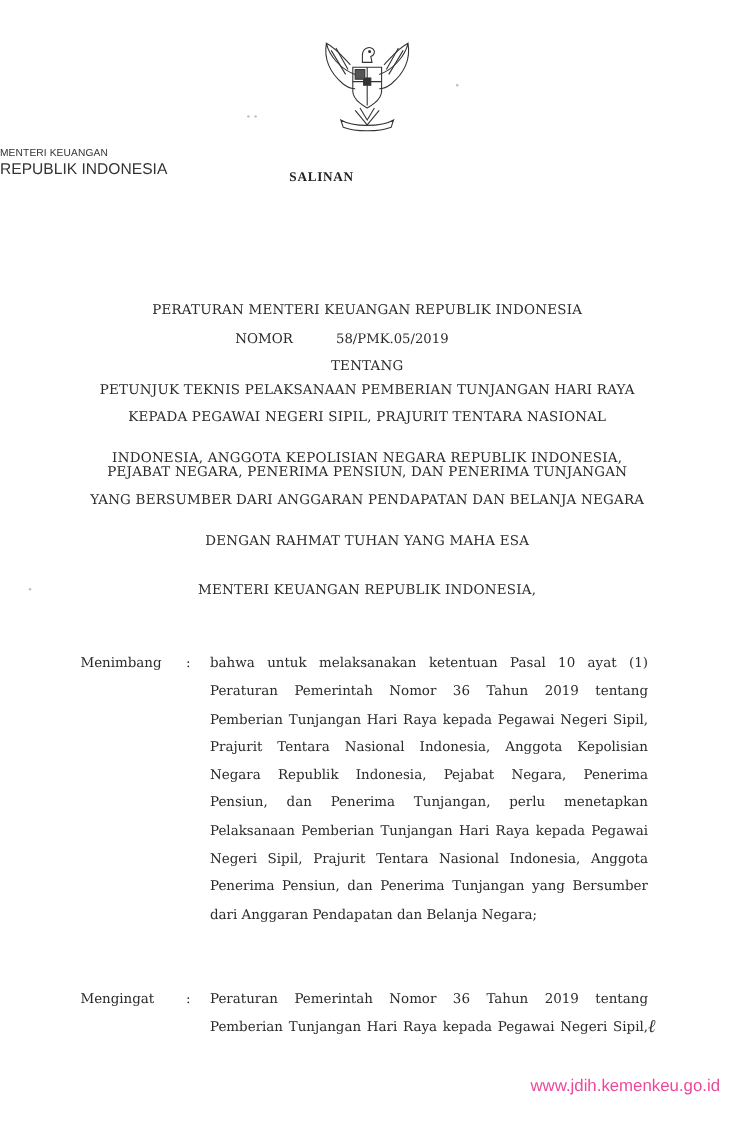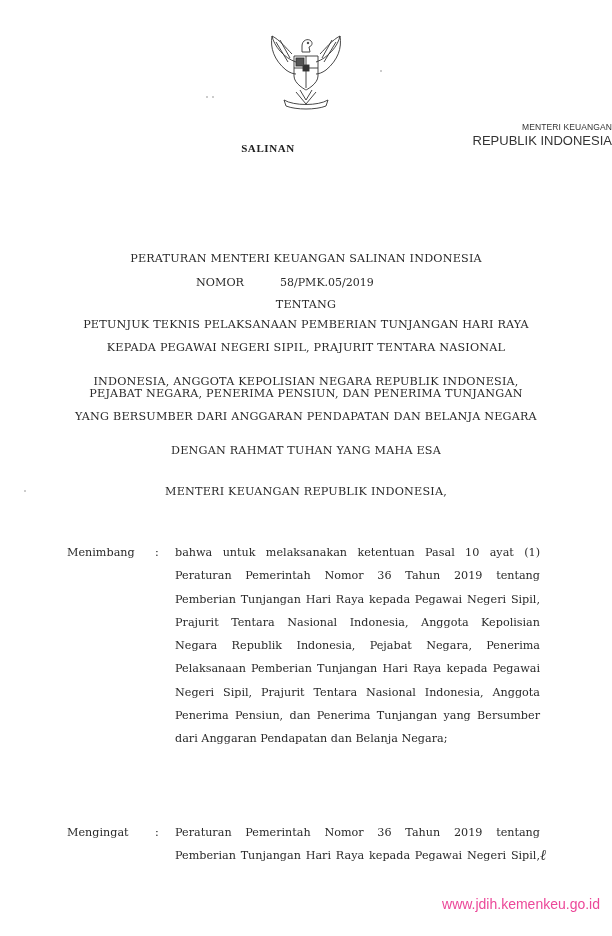--- a/index.html
+++ b/index.html
@@ -1,19 +1,19 @@
 <!DOCTYPE html>
 <html><head>
 <meta charset="utf-8">
 <style>
   html, body { margin:0; padding:0; }
   body { width:612px; height:936px; background:#ffffff; position:relative; overflow:hidden;
          font-family:"DejaVu Serif","Liberation Serif",serif; color:#2a2a2a; }
   .emblem { position:absolute; left:266px; top:32px; width:80px; height:84px; }
-  .hdr { position:absolute; left:0; width:612px; text-align:right; font-family:"Liberation Sans",sans-serif; color:#333; }
+  .hdr { position:absolute; left:0; width:612px; text-align:left; font-family:"Liberation Sans",sans-serif; color:#333; }
   .hdr1 { top:122px; font-size:8.5px; letter-spacing:0.1px; }
   .hdr2 { top:133px; font-size:13px; }
   .salinan { position:absolute; top:142px; left:0; width:536px; text-align:center; font-family:"Liberation Serif",serif; font-weight:bold; font-size:11px; letter-spacing:0.6px; color:#222; }
   .center-line { position:absolute; left:0; width:612px; text-align:center; font-size:11.2px; letter-spacing:0.2px; white-space:nowrap; }
   .nomor { position:absolute; top:276px; left:196px; font-size:11.2px; }
   .nomor .val { margin-left:36px; font-size:11px; }
   .label { position:absolute; left:67px; font-size:11.2px; }
   .colon { position:absolute; left:155px; font-size:11.2px; }
   .para { position:absolute; left:175px; width:365px; font-size:11.2px; line-height:23.3px; text-align:justify; }
   .para .ln { display:block; text-align:justify; text-align-last:justify; white-space:nowrap; }
@@ -46,21 +46,21 @@
 
       <path d="M18 68 C28 74 52 74 62 68 L60 74 C50 78 30 78 20 74 Z"></path>
     </g>
   </svg>
 </div>
 
 <div class="hdr hdr1">MENTERI KEUANGAN</div>
 <div class="hdr hdr2">REPUBLIK INDONESIA</div>
 <div class="salinan">SALINAN</div>
 
-<div class="center-line" style="top:252px">PERATURAN MENTERI KEUANGAN SALINAN INDONESIA</div>
+<div class="center-line" style="top:252px">PERATURAN MENTERI KEUANGAN REPUBLIK INDONESIA</div>
 <div class="nomor">
   <span>NOMOR</span><span class="val">58/PMK.05/2019</span>
 </div>
 <div class="center-line" style="top:298px">TENTANG</div>
 
 <div class="center-line" style="top:318px">PETUNJUK TEKNIS PELAKSANAAN PEMBERIAN TUNJANGAN HARI RAYA</div>
 <div class="center-line" style="top:341px">KEPADA PEGAWAI NEGERI SIPIL, PRAJURIT TENTARA NASIONAL</div>
 <div class="center-line" style="top:375px">INDONESIA, ANGGOTA KEPOLISIAN NEGARA REPUBLIK INDONESIA,</div>
 <div class="center-line" style="top:387px">PEJABAT NEGARA, PENERIMA PENSIUN, DAN PENERIMA TUNJANGAN</div>
 <div class="center-line" style="top:410px">YANG BERSUMBER DARI ANGGARAN PENDAPATAN DAN BELANJA NEGARA</div>
@@ -69,20 +69,21 @@
 <div class="center-line" style="top:485px">MENTERI KEUANGAN REPUBLIK INDONESIA,</div>
 
 <div class="label" style="top:546px">Menimbang</div>
 <div class="colon" style="top:546px">:</div>
 <div class="para" style="top:541px">
   <span class="ln">bahwa untuk melaksanakan ketentuan Pasal 10 ayat (1)</span>
   <span class="ln">Peraturan Pemerintah Nomor 36 Tahun 2019 tentang</span>
   <span class="ln">Pemberian Tunjangan Hari Raya kepada Pegawai Negeri Sipil,</span>
   <span class="ln">Prajurit Tentara Nasional Indonesia, Anggota Kepolisian</span>
   <span class="ln">Negara Republik Indonesia, Pejabat Negara, Penerima</span>
+  <span class="ln">Pensiun, dan Penerima Tunjangan, perlu menetapkan</span>
   <span class="ln">Pelaksanaan Pemberian Tunjangan Hari Raya kepada Pegawai</span>
   <span class="ln">Negeri Sipil, Prajurit Tentara Nasional Indonesia, Anggota</span>
   <span class="ln">Penerima Pensiun, dan Penerima Tunjangan yang Bersumber</span>
   <span class="ln last">dari Anggaran Pendapatan dan Belanja Negara;</span>
 </div>
 
 <div class="label" style="top:826px">Mengingat</div>
 <div class="colon" style="top:826px">:</div>
 <div class="para" style="top:821px">
   <span class="ln">Peraturan Pemerintah Nomor 36 Tahun 2019 tentang</span>

